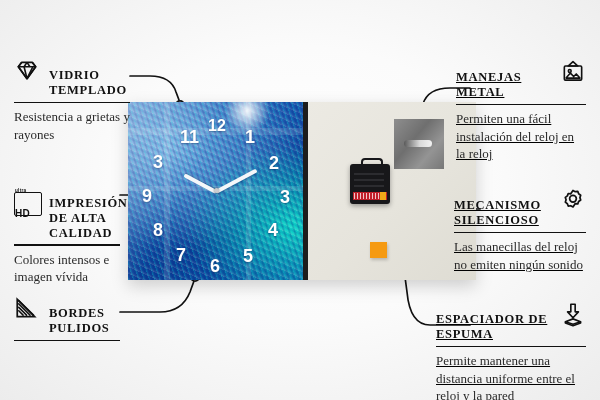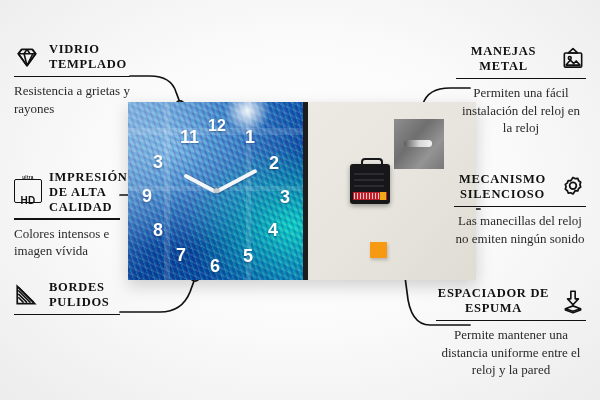--- a/index.html
+++ b/index.html
@@ -59,32 +59,32 @@
   .num{position:absolute;color:#fff;font-family:"Liberation Sans",sans-serif;font-weight:700;
        font-size:18px;line-height:1;text-shadow:0 1px 2px rgba(0,30,80,.45);}
   .hand{position:absolute;background:#f4f7fa;border-radius:2px;transform-origin:left center;
         box-shadow:0 1px 2px rgba(0,30,80,.35);}
   .pivot{position:absolute;width:5px;height:5px;border-radius:50%;
         background:#c9ccd0;box-shadow:0 0 2px rgba(0,0,0,.5);}
 
   
   .callout{position:absolute;width:190px;}
   .co-left{left:14px;text-align:left;}
-  .co-right{right:14px;text-align:center;}
+  .co-right{right:14px;text-align:left;text-decoration:underline;}
   .co-head{display:flex;align-items:center;gap:9px;}
   .co-right .co-head{flex-direction:row-reverse;}
   .co-title{font-weight:700;font-size:12.5px;letter-spacing:.7px;color:#111;
-            line-height:1.18;text-transform:uppercase;}
+            line-height:1.18;text-transform:uppercase;margin-top:26px;}
   .co-rule{height:1.6px;background:#111;margin:4px 0 5px;}
   .co-sub{font-size:13px;color:#2a2a2a;line-height:1.35;}
   .ico{width:26px;height:26px;flex:0 0 26px;color:#111;}
   .ico svg{display:block;width:26px;height:26px;}
 
   .hdbox{width:26px;height:22px;border:1.6px solid #111;border-radius:2px;
-    display:flex;flex-direction:column;align-items:center;justify-content:center;
+    display:flex;flex-direction:column;align-items:flex-start;justify-content:center;
     font-family:"Liberation Sans",sans-serif;color:#111;line-height:1;gap:16px;}
   .hdbox .u{font-size:4.6px;font-weight:700;letter-spacing:.3px;}
   .hdbox .h{font-size:10px;font-weight:700;letter-spacing:.2px;}
 
   svg.links{position:absolute;left:0;top:0;width:600px;height:400px;pointer-events:none;}
 </style>
 </head>
 <body>
 
 <div id="stage">

